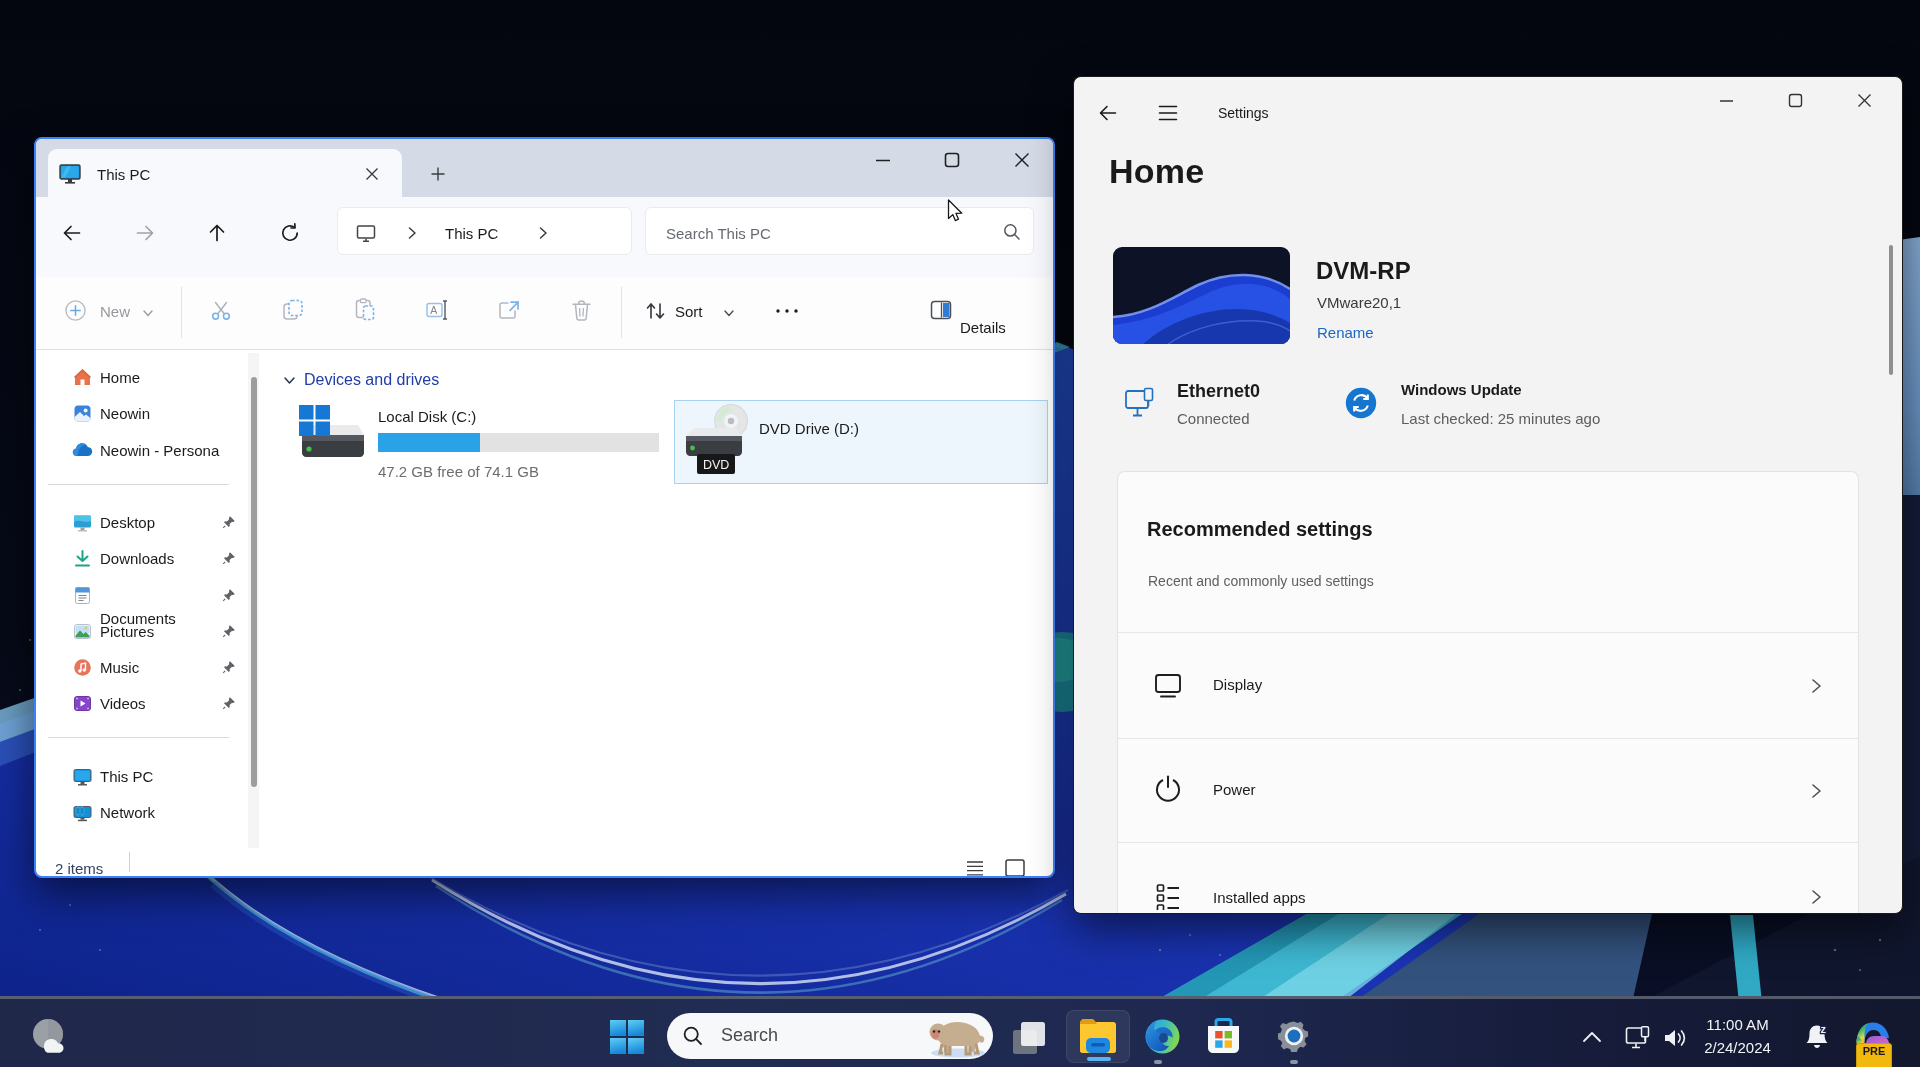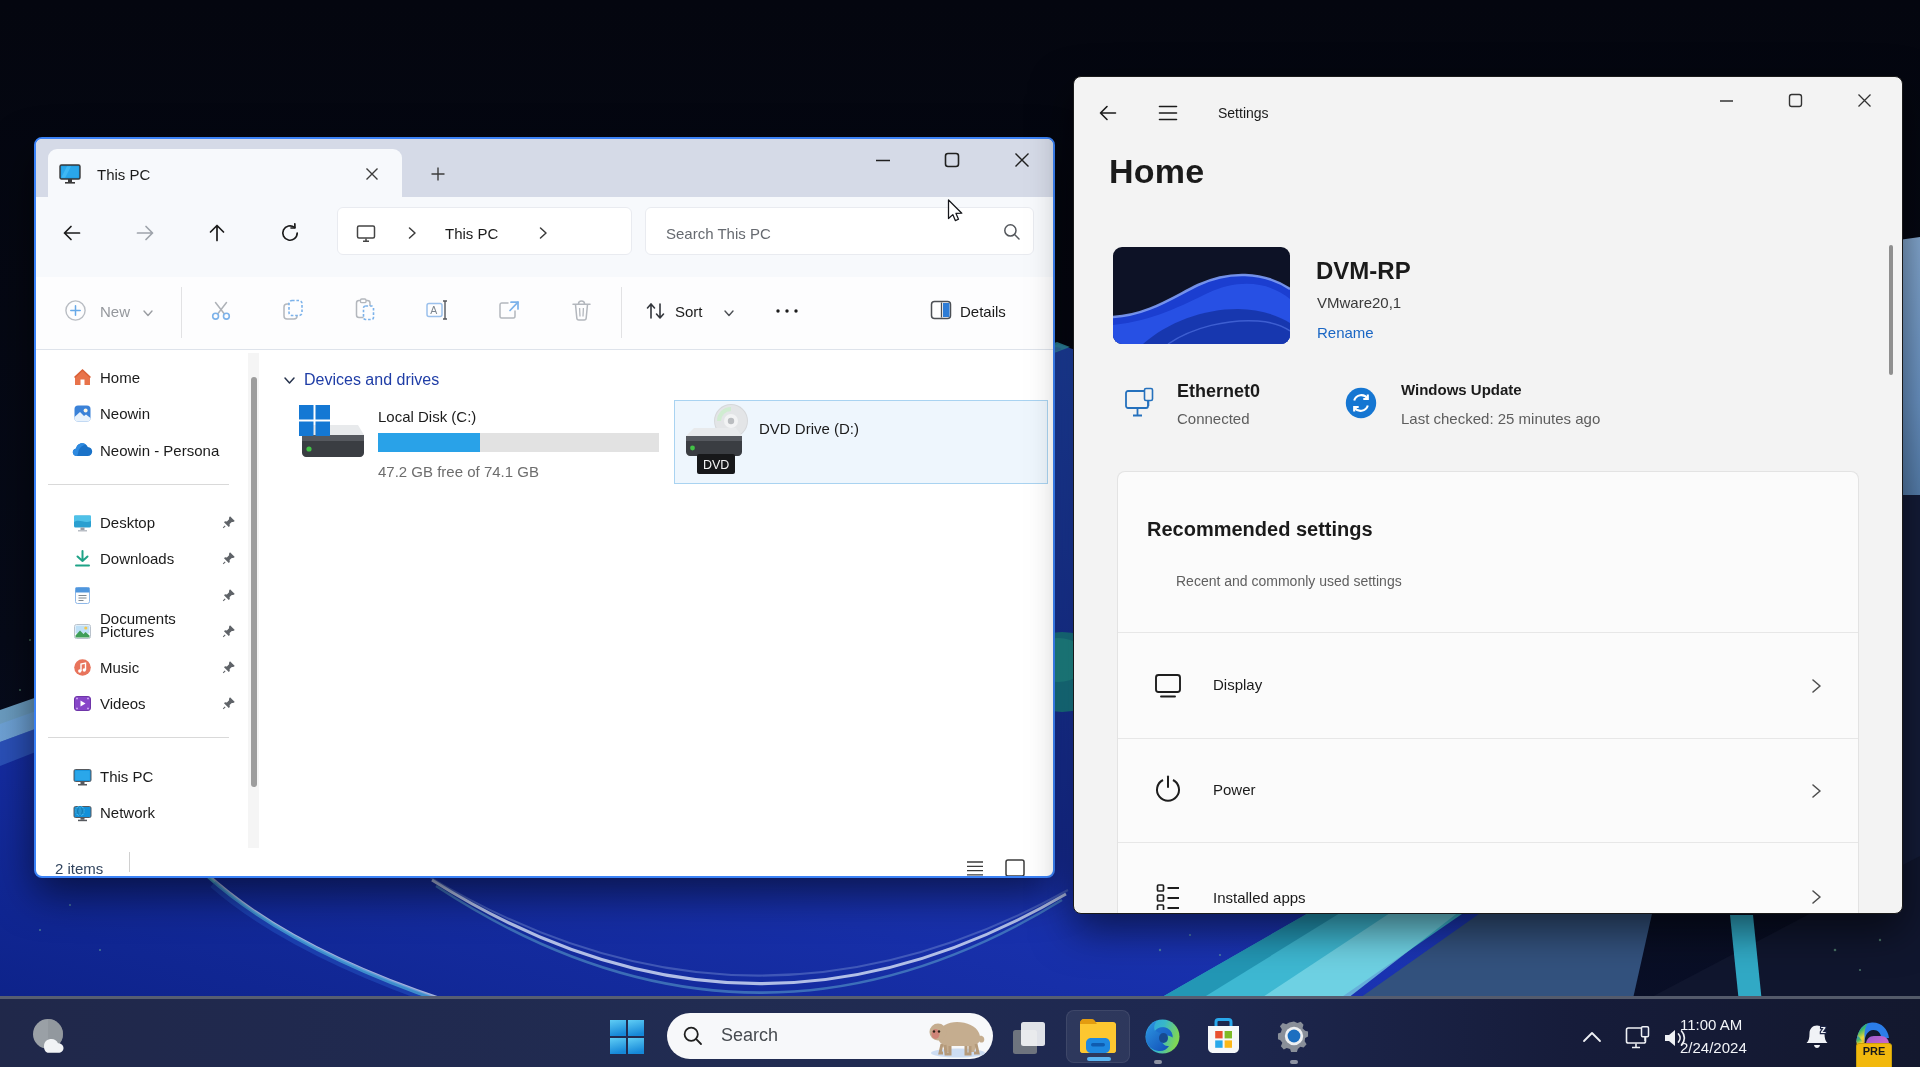--- a/index.html
+++ b/index.html
@@ -206,21 +206,21 @@
       <circle cx="4" cy="4" r="1.7" fill="#1b1b1b"></circle>
       <circle cx="13" cy="4" r="1.7" fill="#1b1b1b"></circle>
       <circle cx="22" cy="4" r="1.7" fill="#1b1b1b"></circle>
     </svg>
 
   <svg class="abs" style="left:894px;top:161px" width="22" height="20" viewBox="0 0 22 20">
     <rect x="1.5" y="1.5" width="19" height="17" rx="3" fill="none" stroke="#4c4f54" stroke-width="1.5"></rect>
     <path d="M11.5,2.5 L11.5,17.5" stroke="#4c4f54" stroke-width="1.3"></path>
     <path d="M13,3 L19,3 C19.7,3 19.5,3.4 19.5,4 L19.5,16 C19.5,16.6 19.7,17 19,17 L13,17 Z" fill="#2e7cd6"></path>
   </svg>
-  <div class="abs" style="left:924px;top:164px;font-size:15px;color:#1b1b1b;">Details</div>
+  <div class="abs" style="left:924px;top:180px;font-size:15px;color:#1b1b1b;">Details</div>
 
   <svg class="abs" style="left:37px;top:229px" width="19" height="19" viewBox="0 0 19 19">
     <path d="M2,9 L9.5,2 L17,9 L17,17 L11.5,17 L11.5,11.5 L7.5,11.5 L7.5,17 L2,17 Z" fill="#e8734a"></path>
     <path d="M2,9 L9.5,2 L17,9" fill="none" stroke="#d95f36" stroke-width="1.6" stroke-linecap="round"></path>
   </svg>
   <div class="abs" style="left:64px;top:230px;font-size:15px;color:#1b1b1b;">Home</div>
 
   <svg class="abs" style="left:37px;top:265px" width="19" height="19" viewBox="0 0 19 19">
     <rect x="1.5" y="1.5" width="16" height="16" rx="3.5" fill="#3b82d8"></rect>
     <path d="M1.5,13 L7,8 L11,12 L13,10.5 L17.5,14 L17.5,14.5 C17.5,16.2 16.2,17.5 14.5,17.5 L4.5,17.5 C2.8,17.5 1.5,16.2 1.5,14.5 Z" fill="#e8f2fc"></path>
@@ -419,21 +419,21 @@
     <path d="M9.2,13.5 A7.4,7.4 0 0 1 22.5,11.5" fill="none" stroke="#ffffff" stroke-width="2.1"></path>
     <path d="M22.8,7.5 L22.8,12 L18.3,12" fill="none" stroke="#ffffff" stroke-width="2.1"></path>
     <path d="M22.8,18.5 A7.4,7.4 0 0 1 9.5,20.5" fill="none" stroke="#ffffff" stroke-width="2.1"></path>
     <path d="M9.2,24.5 L9.2,20 L13.7,20" fill="none" stroke="#ffffff" stroke-width="2.1"></path>
   </svg>
   <div class="abs" style="left:327px;top:304px;font-size:15px;font-weight:700;color:#1a1a1a;">Windows Update</div>
   <div class="abs" style="left:327px;top:333px;font-size:15px;color:#5d5d5d;">Last checked: 25 minutes ago</div>
 
   <div class="abs" style="left:43px;top:394px;width:742px;height:444px;background:#fbfbfb;border:1px solid #e3e3e3;border-radius:8px 8px 0 0;border-bottom:none;"></div>
   <div class="abs" style="left:73px;top:441px;font-size:20px;font-weight:700;color:#1a1a1a;">Recommended settings</div>
-  <div class="abs" style="left:74px;top:496px;font-size:14px;color:#606060;margin-left:28px;">Recent and commonly used settings</div>
+  <div class="abs" style="left:74px;top:496px;font-size:14px;color:#606060;">Recent and commonly used settings</div>
   <div class="abs" style="left:44px;top:555px;width:740px;height:1px;background:#e7e7e7;"></div>
   <div class="abs" style="left:44px;top:661px;width:740px;height:1px;background:#e7e7e7;"></div>
   <div class="abs" style="left:44px;top:765px;width:740px;height:1px;background:#e7e7e7;"></div>
 
   <svg class="abs" style="left:79px;top:595px" width="30" height="27" viewBox="0 0 30 27">
     <rect x="3" y="3" width="24" height="17" rx="2.5" fill="none" stroke="#1e1e1e" stroke-width="1.9"></rect>
     <path d="M8,24.5 L22,24.5" stroke="#1e1e1e" stroke-width="1.9" stroke-linecap="round"></path>
   </svg>
   <div class="abs" style="left:139px;top:599px;font-size:15px;color:#1a1a1a;">Display</div>
   <svg class="abs" style="left:735px;top:601px" width="14" height="16" viewBox="0 0 14 16">
@@ -560,21 +560,21 @@
   <svg class="abs" style="left:1625px;top:27px" width="28" height="24" viewBox="0 0 28 24">
     <rect x="1.5" y="2" width="19" height="15" rx="1.8" fill="none" stroke="#eef0f4" stroke-width="1.6"></rect>
     <path d="M7,21.5 L15,21.5 M11,17.5 L11,21" stroke="#eef0f4" stroke-width="1.6"></path>
     <rect x="16.5" y="0.8" width="7" height="10" rx="1.2" fill="#1d2546" stroke="#eef0f4" stroke-width="1.5"></rect>
     <path d="M20,11 L20,15" stroke="#eef0f4" stroke-width="1.5"></path>
   </svg>
   <svg class="abs" style="left:1662px;top:27px" width="28" height="24" viewBox="0 0 28 24">
     <path d="M3,9 L7,9 L13,4 L13,20 L7,15 L3,15 Z" fill="#eef0f4"></path>
     <path d="M16.5,8 A6,6 0 0 1 16.5,16 M19.5,5 A10,10 0 0 1 19.5,19" stroke="#eef0f4" stroke-width="1.7" fill="none" stroke-linecap="round"></path>
   </svg>
-  <div class="abs" style="left:1680px;top:14px;width:115px;text-align:left;font-size:15px;color:#f2f4f8;line-height:23px;">11:00 AM<br>2/24/2024</div>
+  <div class="abs" style="left:1680px;top:14px;width:115px;text-align:center;font-size:15px;color:#f2f4f8;line-height:23px;">11:00 AM<br>2/24/2024</div>
   <svg class="abs" style="left:1803px;top:23px" width="30" height="30" viewBox="0 0 30 30">
     <path d="M14,3.5 C9.5,3.5 6.5,7 6.5,11.5 C6.5,16.5 5.5,19 3.5,21 L24.5,21 C22.5,19 21.5,16.5 21.5,11.5 C21.5,7 18.5,3.5 14,3.5 Z" fill="#f0f2f6"></path>
     <path d="M11,23 C11.3,24.8 12.6,26 14,26 C15.4,26 16.7,24.8 17,23 Z" fill="#f0f2f6"></path>
     <text x="17.5" y="10.5" font-size="11" font-weight="bold" font-family="Liberation Sans" fill="#f0f2f6" stroke="#1d2546" stroke-width="2.4" paint-order="stroke">z</text>
   </svg>
 
   <svg class="abs" style="left:1853px;top:19px" width="40" height="40" viewBox="0 0 40 40">
     <defs>
       <linearGradient id="cp1" x1="0" y1="0" x2="0.3" y2="1">
           <stop offset="0" stop-color="#2b7de8"></stop>

